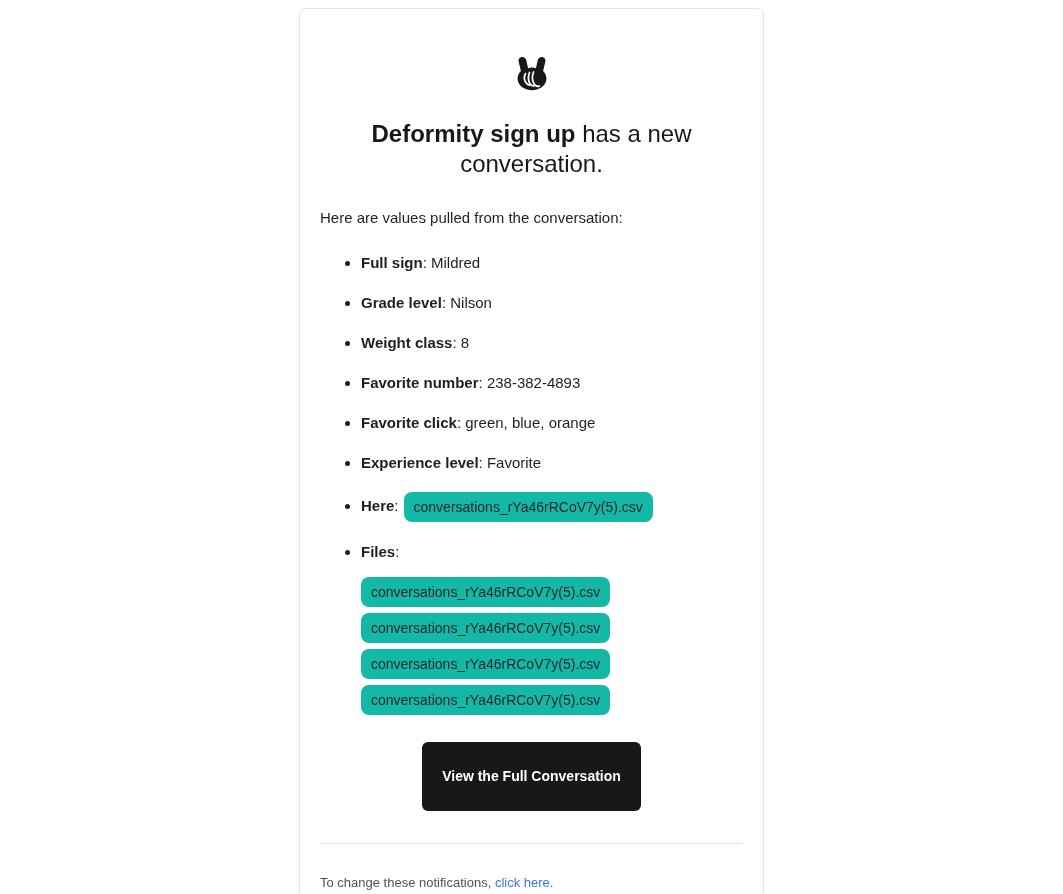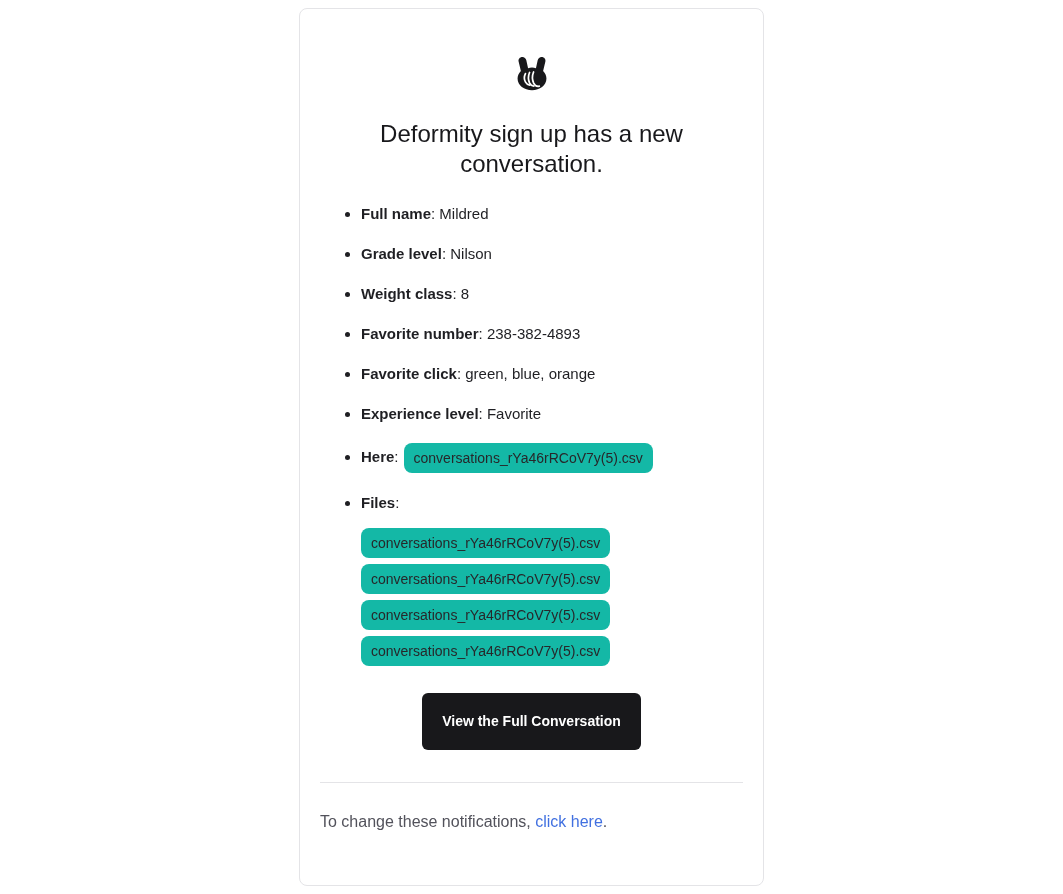--- a/index.html
+++ b/index.html
@@ -35,21 +35,21 @@
   }
   h1.heading {
     font-size: 24px;
     line-height: 30px;
     font-weight: 400;
     text-align: center;
     margin: 26px 0 0;
     color: #18181b;
   }
   h1.heading .bold {
-    font-weight: 400;
+    font-weight: 700;
   }
   .intro {
     font-size: 15px;
     line-height: 21px;
     margin: 28px 0 0;
     color: #1f1f23;
   }
   ul.fields {
     margin: 24px 0 0;
     padding: 0 0 0 41px;
@@ -95,32 +95,32 @@
     text-align: center;
     margin-top: 27px;
   }
   .btn {
     display: inline-block;
     background: #18181b;
     color: #ffffff;
     font-size: 14px;
     font-weight: 700;
     line-height: 17px;
-    padding: 20px 20px;
+    padding: 26px 20px;
     border-radius: 6px;
     text-decoration: none;
     cursor: pointer;
   }
   hr.divider {
     border: none;
     border-top: 1px solid #e4e4e7;
     margin: 32px 0 0;
   }
   .footer {
-    font-size: 16px;
+    font-size: 13px;
     line-height: 18px;
     color: #52525b;
     margin-top: 30px;
   }
   .footer a.footer-link {
     color: #4170e0;
     text-decoration: none;
     cursor: pointer;
   }
 </style>
@@ -134,23 +134,24 @@
       <svg width="42" height="38" viewBox="0 0 48 42" aria-hidden="true">
         <path fill="#18181b" d="M13 1.5 C10 1.5 8.1 4 8.7 6.8 L11.3 17.6 C8.9 19.9 7.5 23 7.5 26.2 C7.5 34 15.1 39.5 24 39.5 C32.9 39.5 40.5 34 40.5 26.2 C40.5 23 39.1 19.9 36.7 17.6 L39.3 6.8 C39.9 4 38 1.5 35 1.5 C32.8 1.5 31 3 30.5 5.2 L28.5 14.3 C27.1 13.9 25.6 13.7 24 13.7 C22.4 13.7 20.9 13.9 19.5 14.3 L17.5 5.2 C17 3 15.2 1.5 13 1.5 Z"></path>
         <path fill="none" stroke="#ffffff" stroke-width="2" stroke-linecap="round" d="M16.5 20.5 C15 23.5 15 27.5 16.6 30.3 C17.7 32.2 19.6 33.5 21.4 33.8"></path>
         <path fill="none" stroke="#ffffff" stroke-width="2" stroke-linecap="round" d="M21.2 19.3 C19.7 22.8 19.7 27.8 21.2 31.2 C22.3 33.4 24.2 34.7 26.2 34.8"></path>
         <path fill="none" stroke="#ffffff" stroke-width="2" stroke-linecap="round" d="M25.8 18.7 C24.3 22.3 24.3 27.8 25.9 31.5 C27.2 34.3 29.9 35.4 32.3 34.9"></path>
       </svg>
     </div>
 
     <h1 class="heading"><span class="bold">Deformity sign up</span><span> has a new conversation.</span></h1>
 
+    <p class="intro">Here are values pulled from the conversation:</p>
 
     <ul class="fields">
-      <li><strong>Full name</strong><span>:</span> <span>Mildred</span></li>
+      <li><strong>Full sign</strong><span>:</span> <span>Mildred</span></li>
       <li><strong>Grade level</strong><span>:</span> <span>Nilson</span></li>
       <li><strong>Weight class</strong><span>:</span> <span>8</span></li>
       <li><strong>Favorite number</strong><span>:</span> <span>238-382-4893</span></li>
       <li><strong>Favorite click</strong><span>:</span> <span>green, blue, orange</span></li>
       <li><strong>Experience level</strong><span>:</span> <span>Favorite</span></li>
       <li class="file-inline"><strong>Here</strong><span>:</span><span class="chip">conversations_rYa46rRCoV7y(5).csv</span></li>
       <li><strong>Files</strong><span>:</span>
         <div class="chips">
           <span class="chip">conversations_rYa46rRCoV7y(5).csv</span>
           <span class="chip">conversations_rYa46rRCoV7y(5).csv</span>

